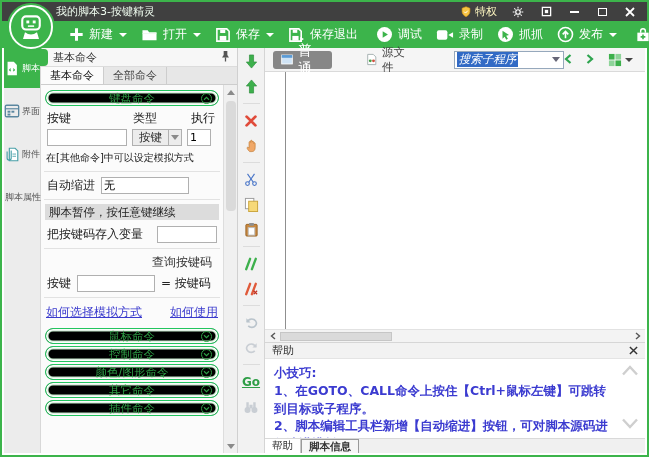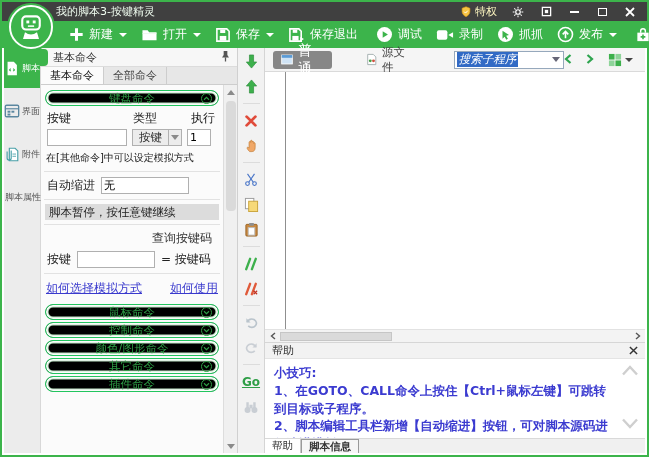--- a/index.html
+++ b/index.html
@@ -323,20 +323,24 @@
         <div class="hr"></div>
 
         <div class="lrow">
           <span>自动缩进</span>
           <input class="tinput combo-in" value="无" style="">
         </div>
         <div class="hr"></div>
 
         <div class="graybar">脚本暂停，按任意键继续</div>
 
+        <div class="lrow">
+          <span>把按键码存入变量</span>
+          <input class="tinput store-in" value="" style="">
+        </div>
         <div class="hr"></div>
 
         <div class="rlink-row">查询按键码</div>
         <div class="lrow">
           <span>按键</span>
           <input class="tinput key2-in" value="" style="">
           <span>= 按键码</span>
         </div>
         <div class="hr"></div>
 

